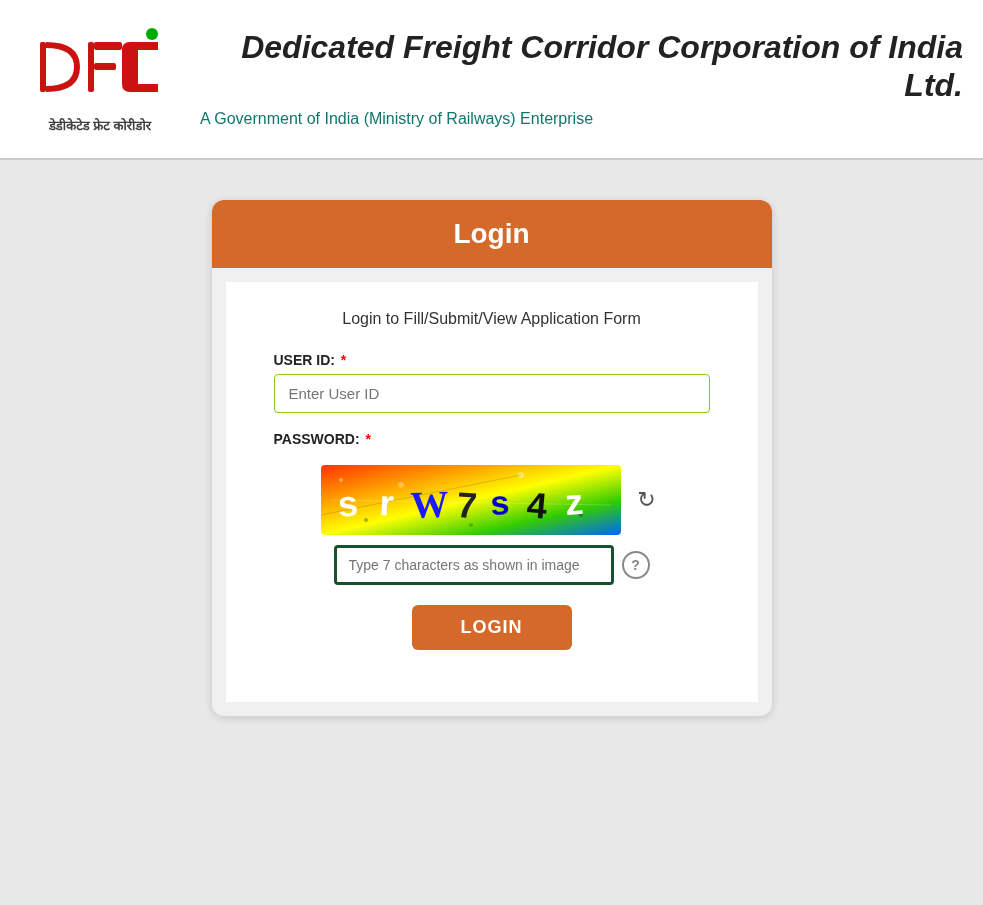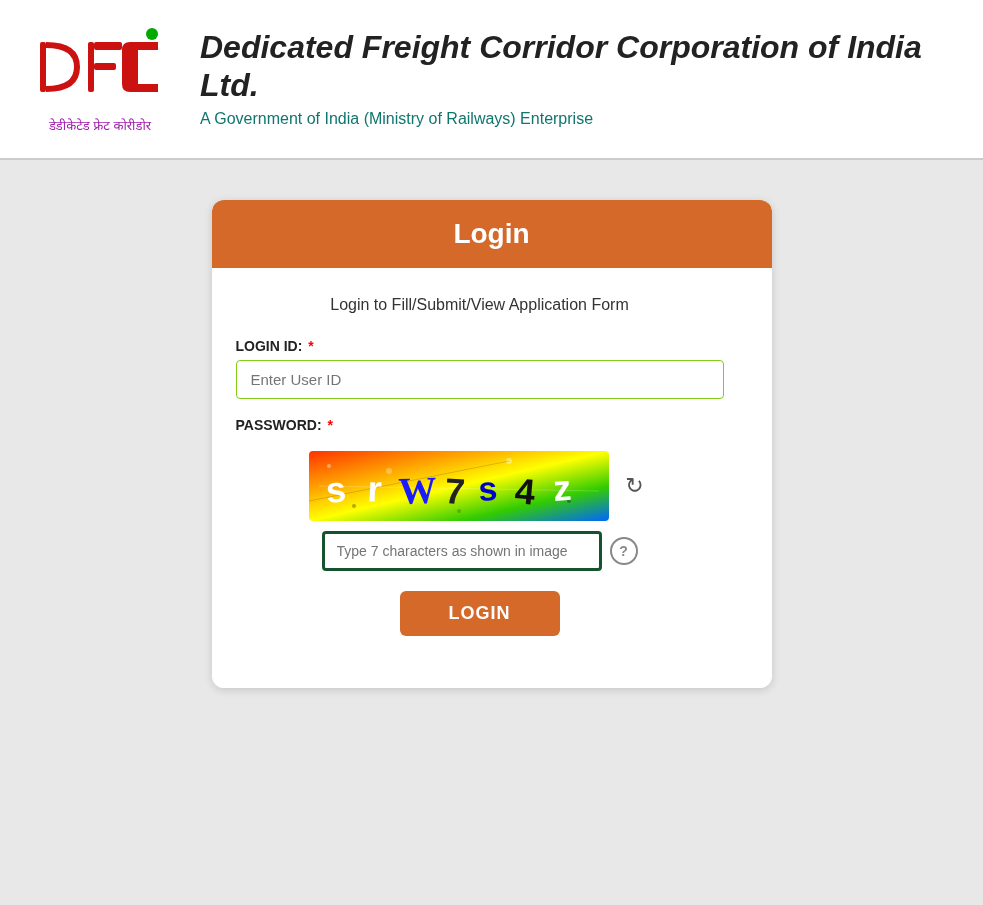--- a/index.html
+++ b/index.html
@@ -28,38 +28,39 @@
       min-width: 160px;
     }
 
     .logo-svg {
       width: 140px;
       height: 90px;
     }
 
     .logo-text-hindi {
       font-size: 13px;
-      color: #a21caf;
+      color: #404040;
       text-align: center;
       margin-top: 4px;
-      font-weight: normal;
+      font-weight: bold;
     }
 
     .org-name-area {
       display: flex;
       flex-direction: column;
       justify-content: center;
     }
 
     .org-name-main {
       font-size: 32px;
       font-style: italic;
       font-weight: bold;
       color: #222;
       line-height: 1.2;
+      text-align: right;
     }
 
     .org-name-sub {
       font-size: 16px;
       color: #0f766e;
       margin-top: 6px;
     }
 
     
     .main-content {
@@ -84,23 +85,23 @@
       border-radius: 10px 10px 0 0;
     }
 
     .login-card-header-title {
       color: #fff;
       font-size: 28px;
       font-weight: bold;
     }
 
     .login-card-body {
-      padding: 28px 48px 32px 24px;
+      padding: 28px 48px 32px 48px;
       background: #fff;
-      margin: 0;
+      margin: 14px;
     }
 
     .login-subtitle {
       text-align: center;
       font-size: 16px;
       color: #333;
       margin-bottom: 24px;
     }
 
     .form-group {
@@ -282,21 +283,21 @@
     <div class="login-card-header">
       <span class="login-card-header-title">Login</span>
     </div>
 
     <div class="login-card-body">
 
       <div class="login-subtitle">Login to Fill/Submit/View Application Form</div>
 
       <div class="form-group">
         <label class="form-label">
-          <span>LOGIN ID:</span>
+          <span>USER ID:</span>
           <span class="required-star">*</span>
         </label>
         <input class="form-input" type="text" placeholder="Enter User ID" style="">
       </div>
 
       <div class="form-group">
         <label class="form-label">
           <span>PASSWORD:</span>
           <span class="required-star">*</span>
         </label>

